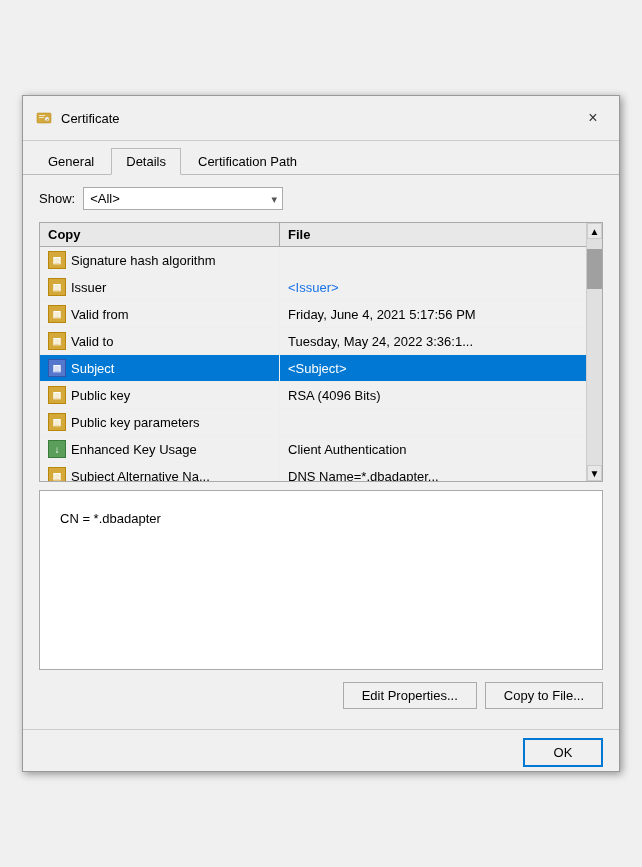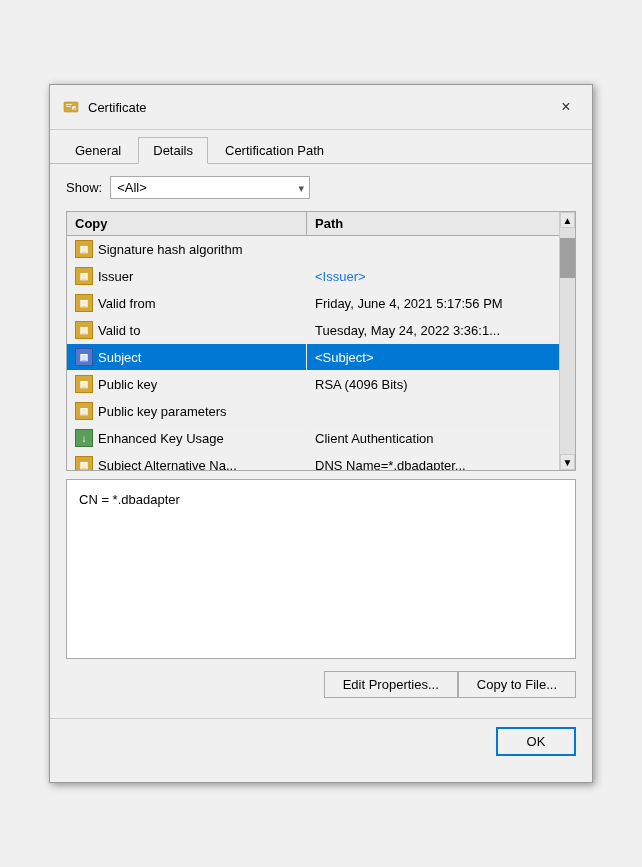--- a/index.html
+++ b/index.html
@@ -6,21 +6,21 @@
     body {
       background: #f0f0f0;
       display: flex;
       justify-content: center;
       align-items: center;
       min-height: 100vh;
       font-family: 'Segoe UI', Tahoma, sans-serif;
       font-size: 13px;
     }
     .dialog {
-      width: 544px;
+      width: 598px;
       background: #f0f0f0;
       border: 1px solid #999;
       box-shadow: 2px 2px 8px rgba(0,0,0,0.4);
     }
     .title-bar {
       background: #f0f0f0;
       display: flex;
       align-items: center;
       padding: 8px 12px;
       border-bottom: 1px solid #ccc;
@@ -185,45 +185,46 @@
       color: #fff;
       font-size: 8px;
     }
     .value-link { color: #1a73e8; text-decoration: none; }
 
     .detail-box {
       border: 1px solid #aaa;
       background: #fff;
       min-height: 140px;
       height: 180px;
-      padding: 12px;
+      padding: 20px;
       font-size: 13px;
       color: #000;
       margin-bottom: 12px;
       overflow-y: auto;
     }
 
     .button-row {
       display: flex;
       justify-content: flex-end;
+      gap: 8px;
       margin-bottom: 8px;
     }
     .btn {
       padding: 5px 18px;
       font-size: 13px;
       border: 1px solid #aaa;
       background: #f0f0f0;
       cursor: pointer;
       min-width: 100px;
     }
 
     .ok-row {
       display: flex;
       justify-content: flex-end;
-      padding: 8px 16px 26px 16px;
+      padding: 8px 16px 4px 16px;
       border-top: 1px solid #ccc;
       background: #f0f0f0;
     }
     .btn-ok {
       padding: 5px 28px;
       font-size: 13px;
       border: 2px solid #0078d4;
       background: #f0f0f0;
       cursor: pointer;
       min-width: 80px;
@@ -308,21 +309,21 @@
           <option>Properties Only</option>
         </select>
       </div>
     </div>
 
     <div class="table-outer">
       <div class="table-inner">
 
         <div class="table-header">
           <div class="col-field-header">Copy</div>
-          <div class="col-value-header">Path</div>
+          <div class="col-value-header">File</div>
         </div>
 
         <div class="table-row">
           <div class="col-field">
             <span class="row-icon icon-cert">▤</span>
             <span>Signature hash algorithm</span>
           </div>
         </div>
         <div class="table-row">
           <div class="col-field">

